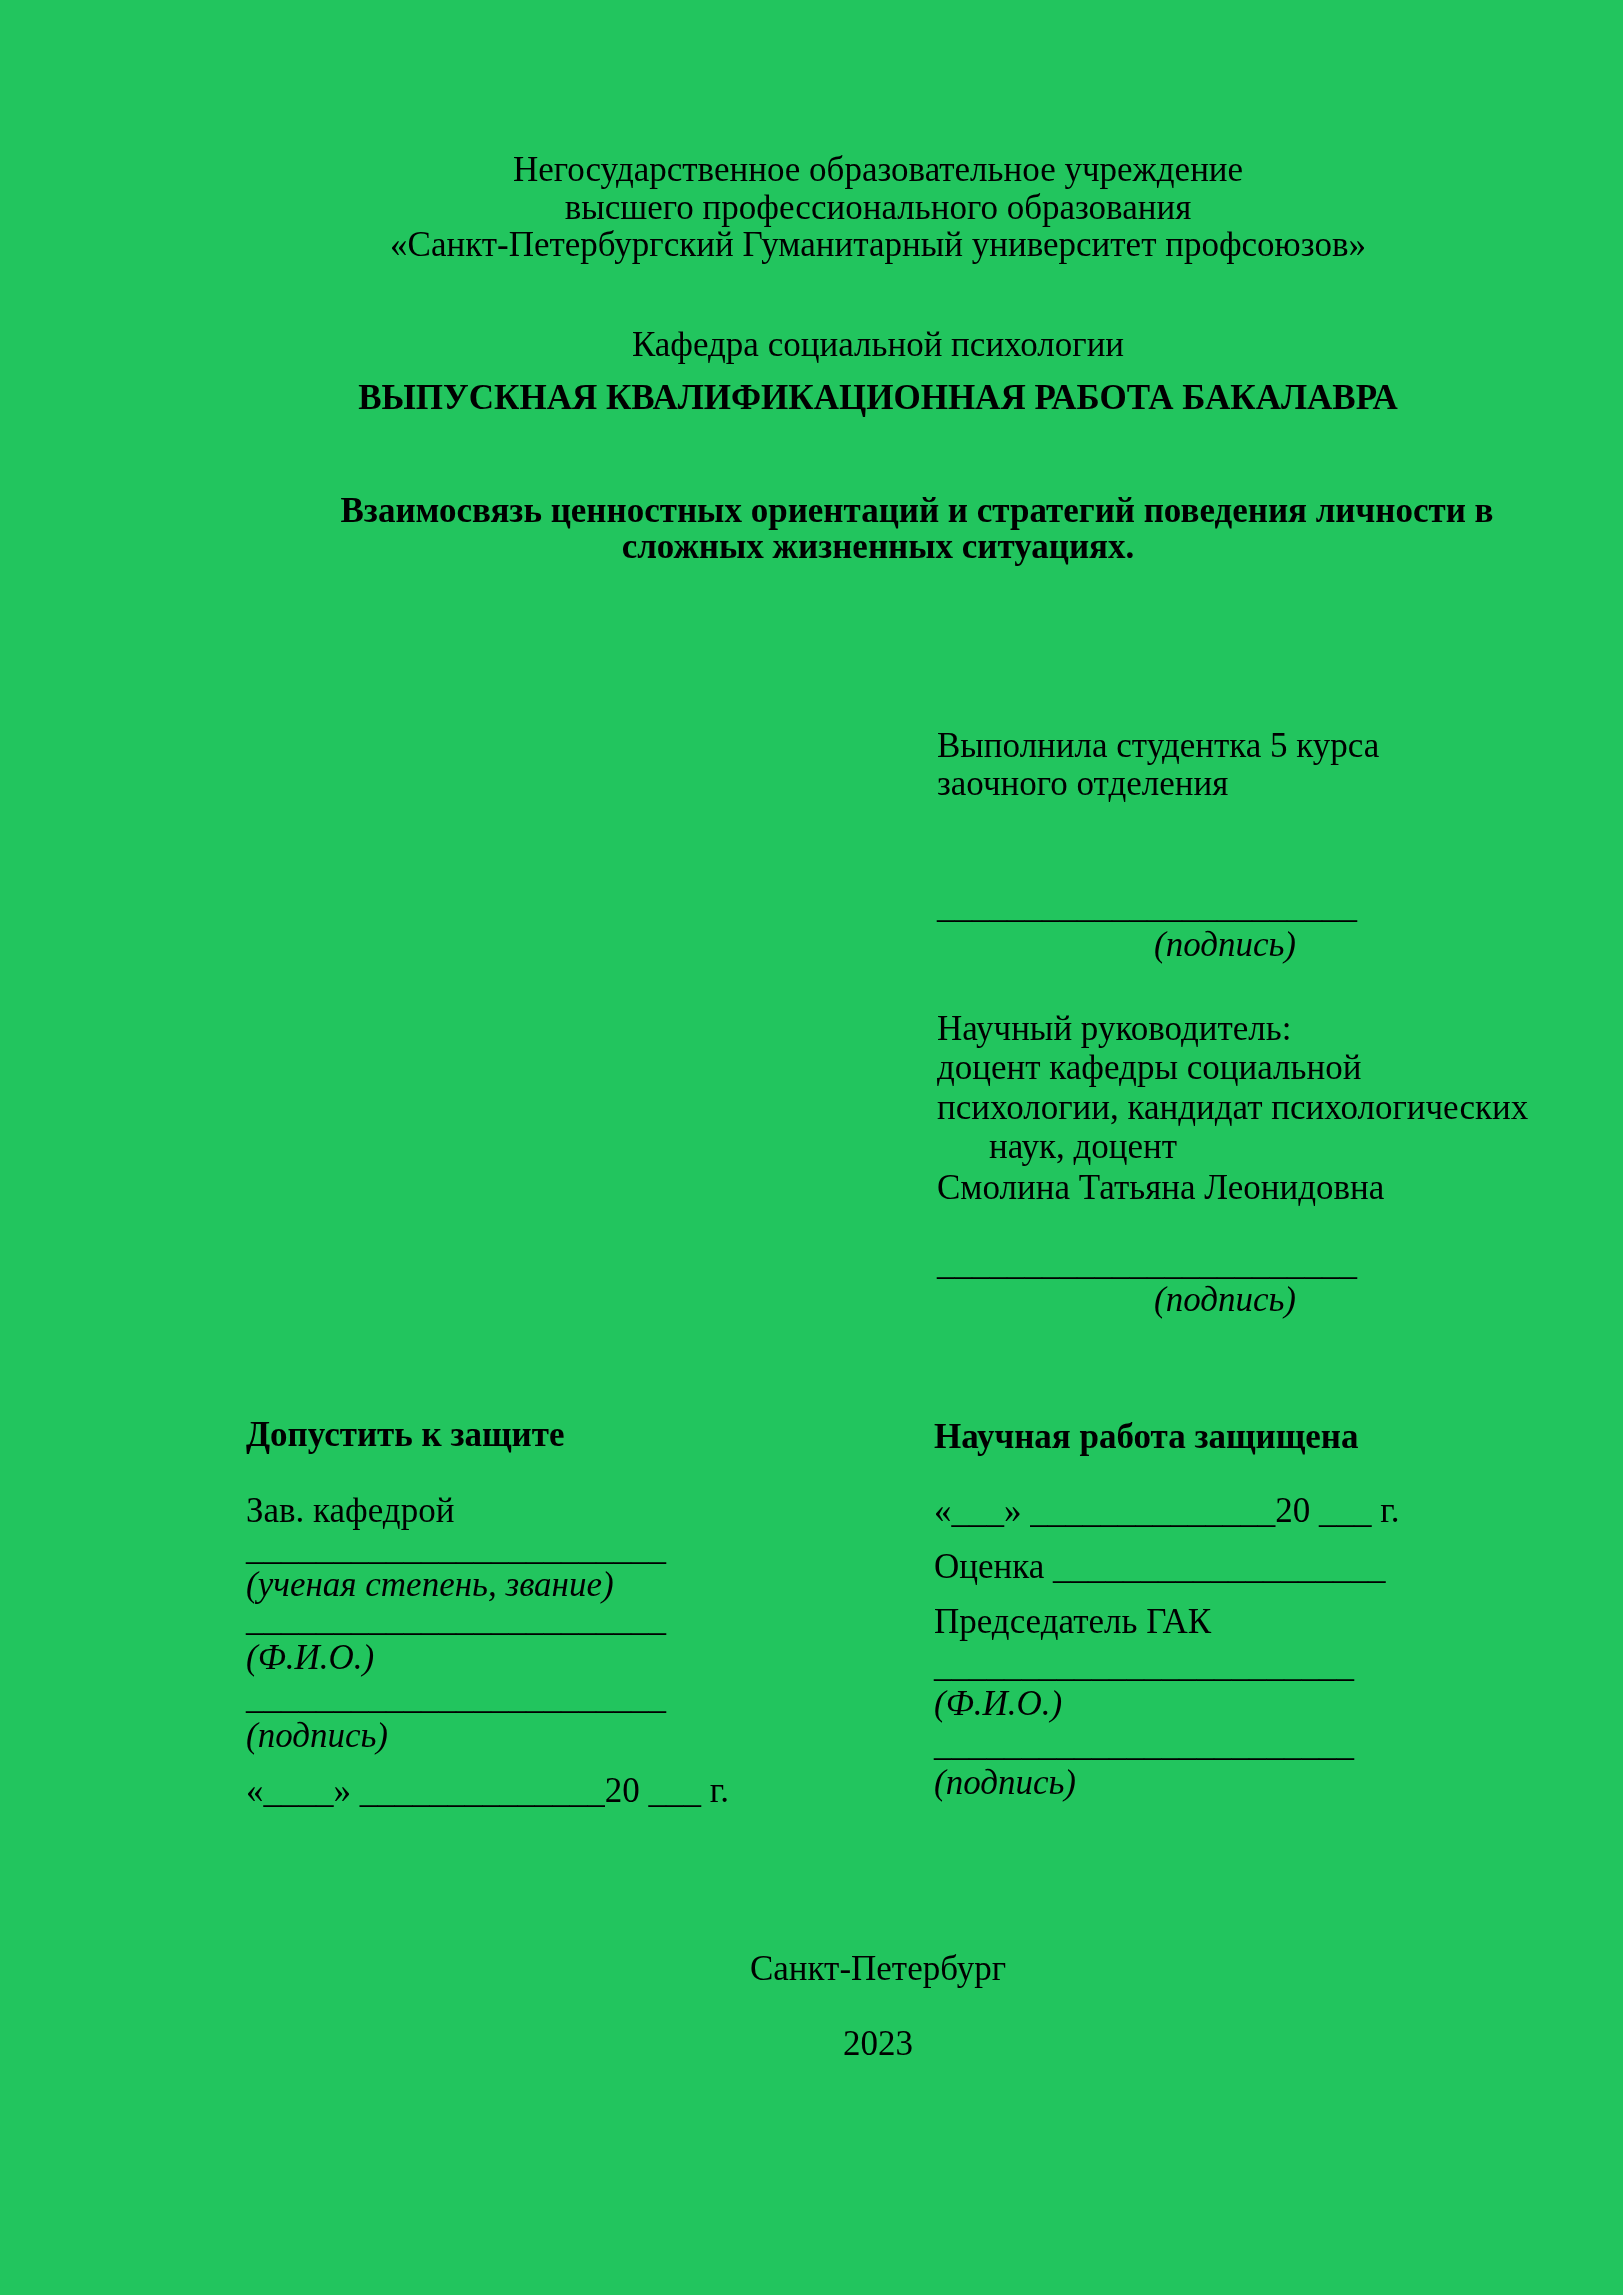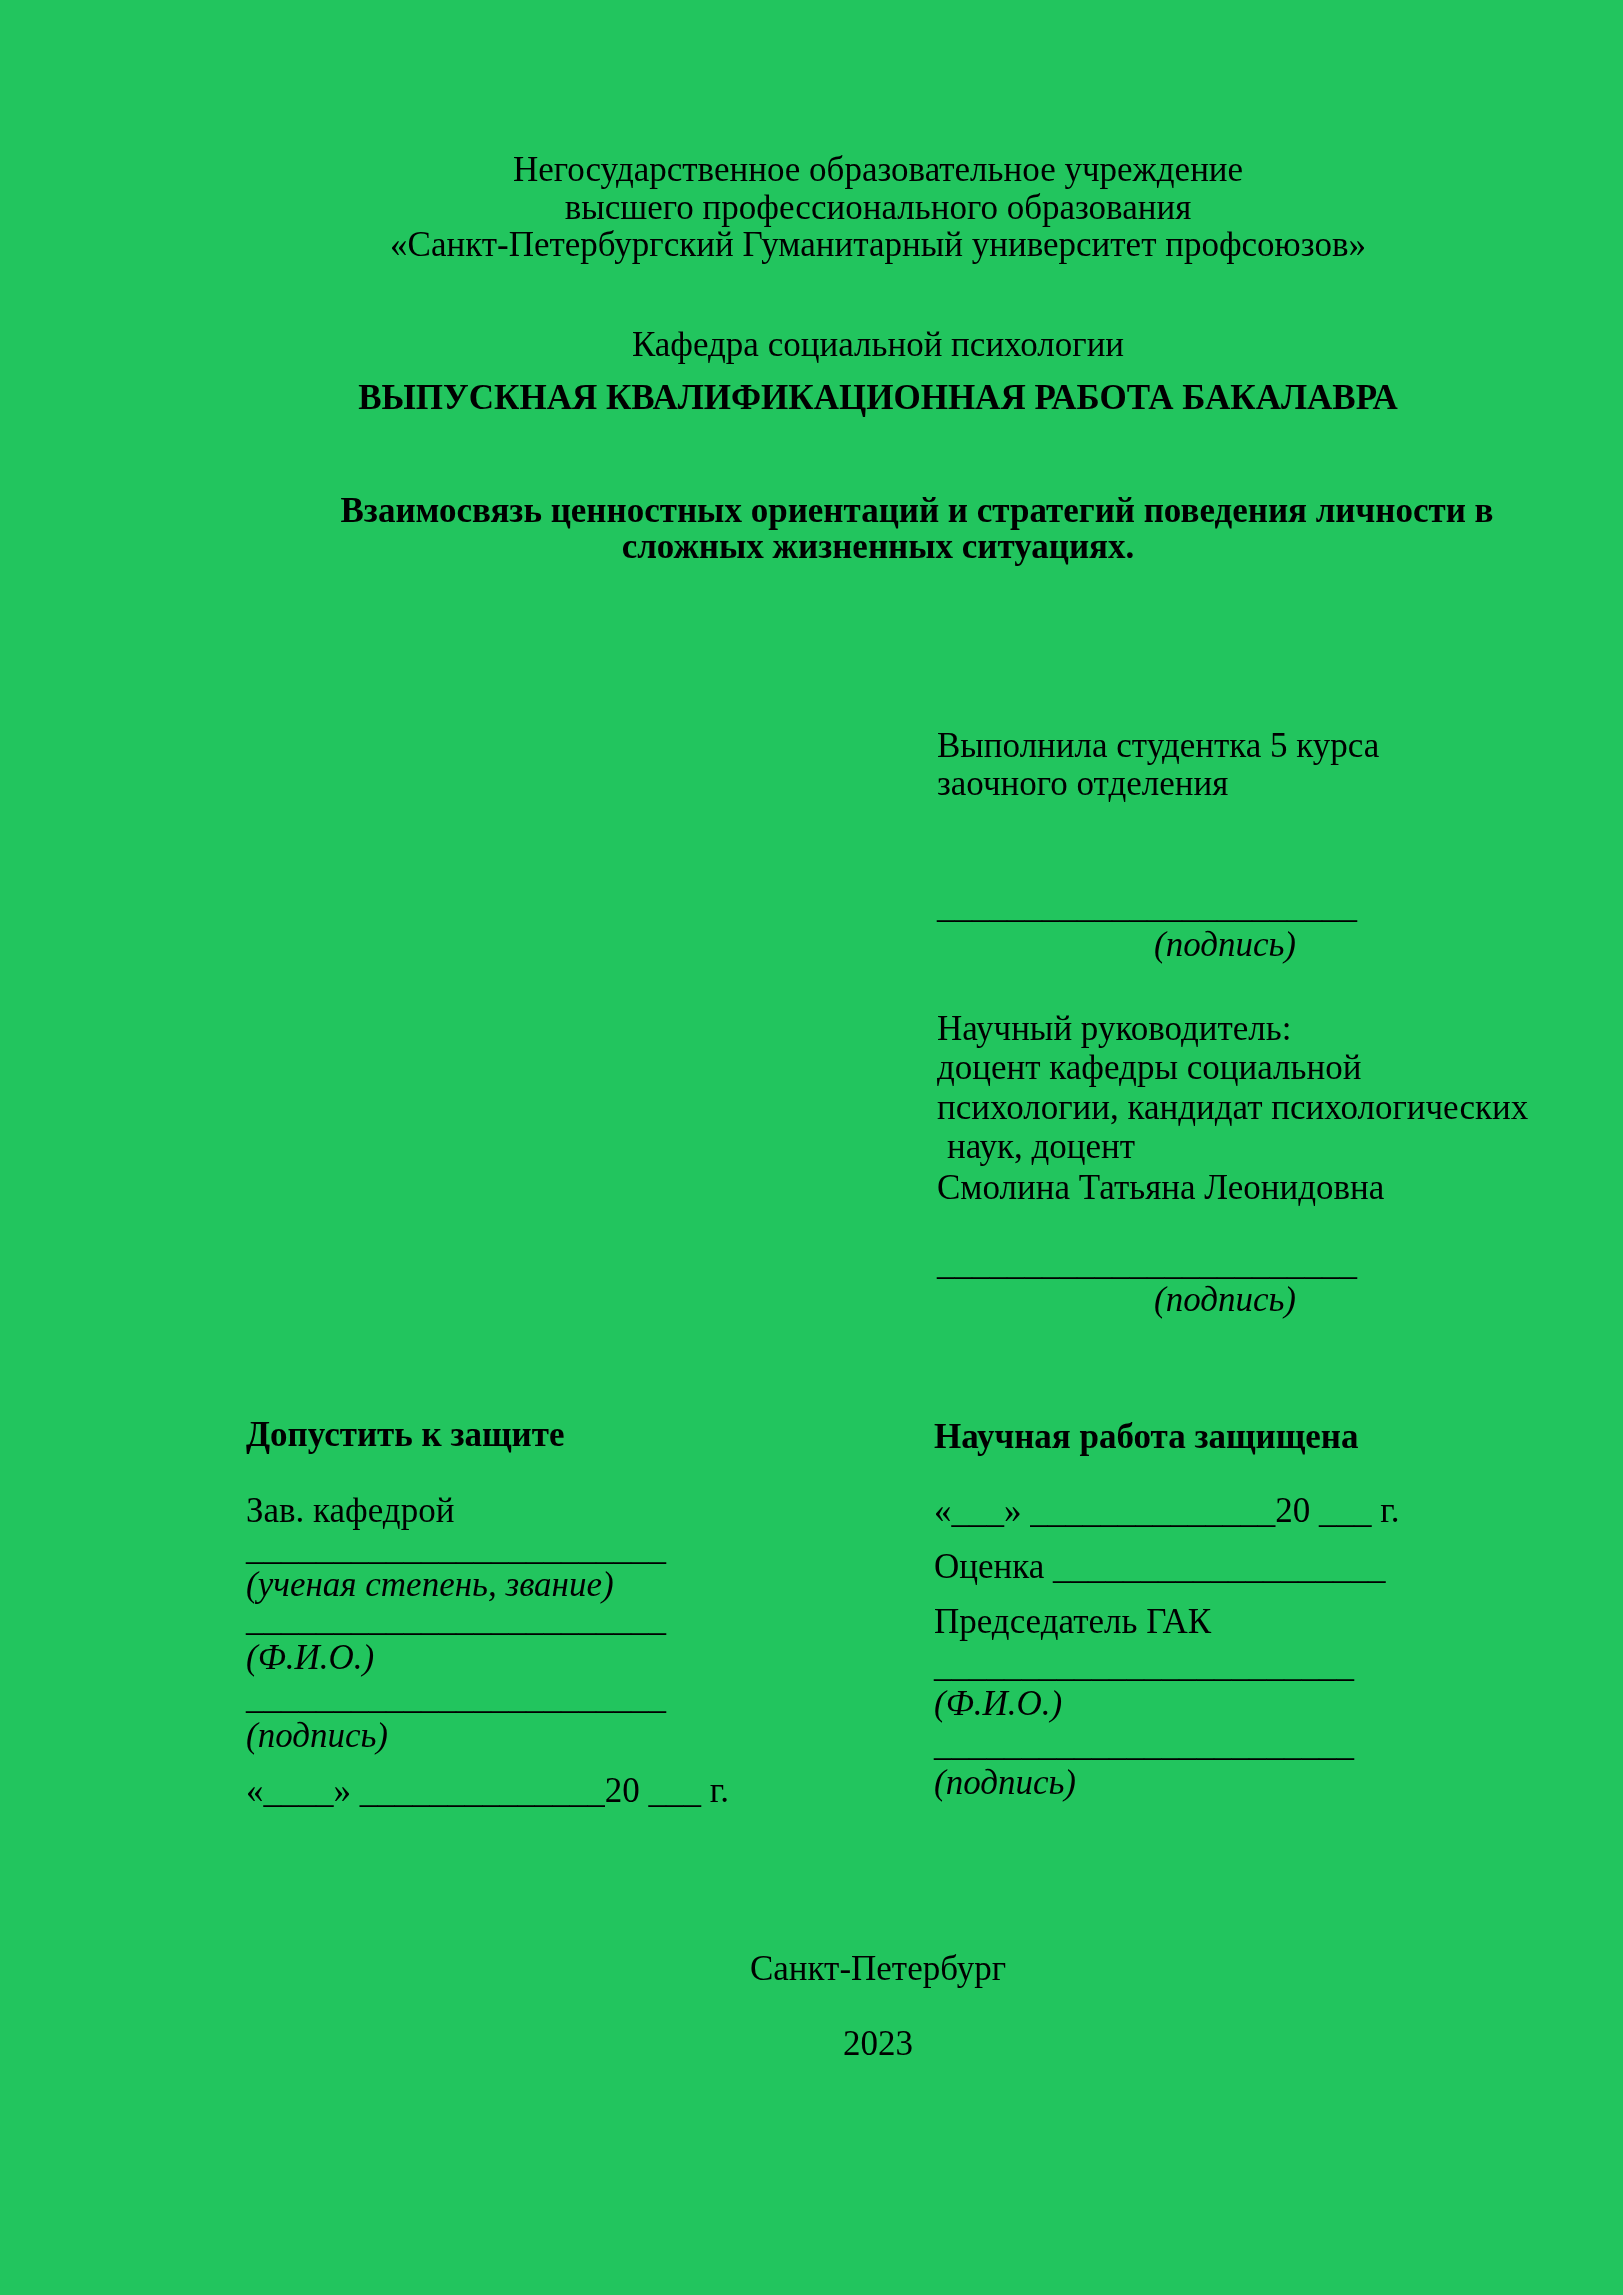--- a/index.html
+++ b/index.html
@@ -33,21 +33,21 @@
   <div class="row c b" style="left:249px; top:527px; width:1258px;">сложных жизненных ситуациях.</div>
 
   <div class="row" style="left:937px; top:726px;text-align:right;">Выполнила студентка 5 курса</div>
   <div class="row" style="left:937px; top:764px;">заочного отделения</div>
   <div class="row" style="left:937px; top:886px;">________________________</div>
   <div class="row i" style="left:1154px; top:925px;">(подпись)</div>
 
   <div class="row" style="left:937px; top:1009px;">Научный руководитель:</div>
   <div class="row" style="left:937px; top:1048px;">доцент кафедры социальной</div>
   <div class="row" style="left:937px; top:1088px;">психологии, кандидат психологических</div>
-  <div class="row" style="left:947px; top:1127px;">наук, доцент</div>
+  <div class="row" style="left:989px; top:1127px;">наук, доцент</div>
   <div class="row" style="left:937px; top:1168px;">Смолина Татьяна Леонидовна</div>
   <div class="row" style="left:937px; top:1243px;">________________________</div>
   <div class="row i" style="left:1154px; top:1280px;">(подпись)</div>
 
   <div class="row b" style="left:246px; top:1415px;">Допустить к защите</div>
   <div class="row" style="left:246px; top:1491px;">Зав. кафедрой</div>
   <div class="row" style="left:246px; top:1528px;">________________________</div>
   <div class="row i" style="left:246px; top:1565px;">(ученая степень, звание)</div>
   <div class="row" style="left:246px; top:1599px;">________________________</div>
   <div class="row i" style="left:246px; top:1638px;">(Ф.И.О.)</div>

